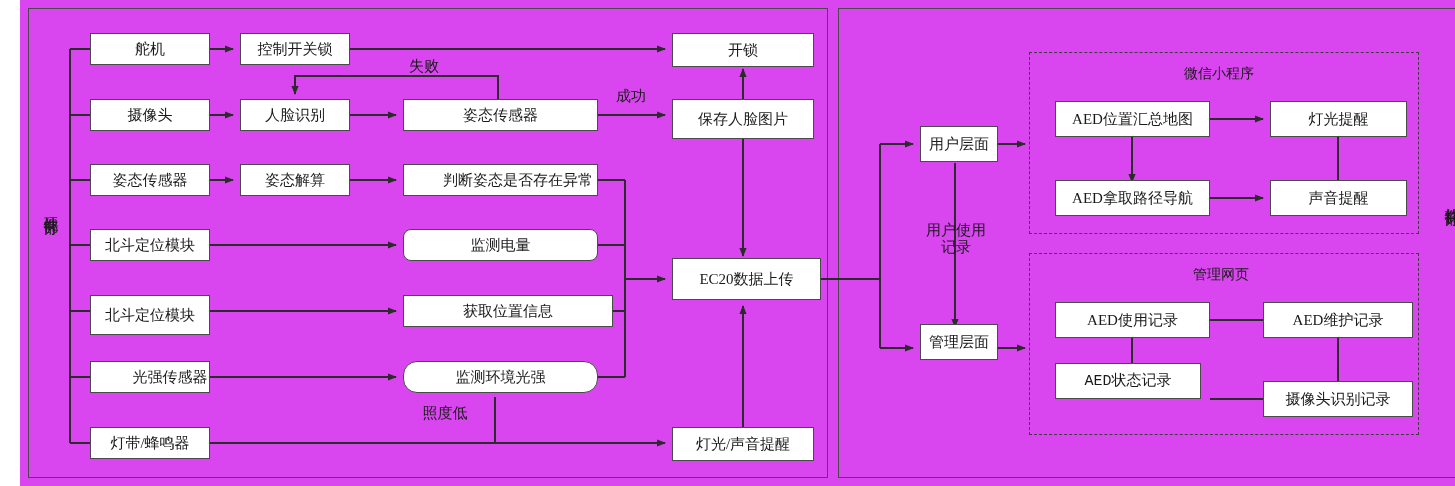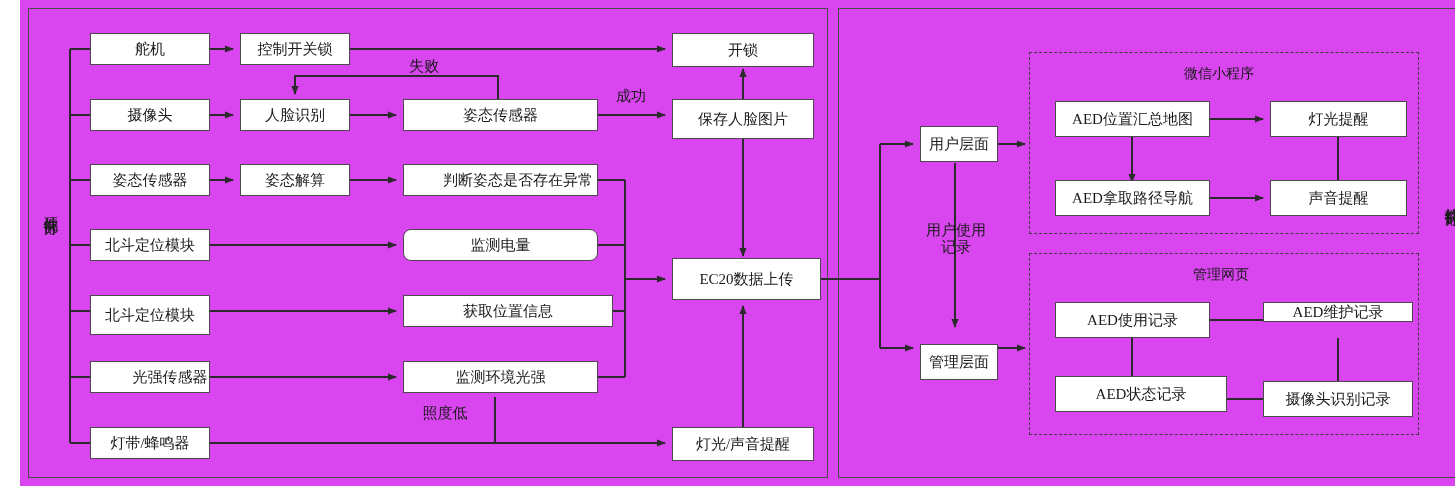--- a/index.html
+++ b/index.html
@@ -112,48 +112,48 @@
   <div class="nodebox" style="left:70px;top:427px;width:120px;height:32px;">灯带/蜂鸣器</div>
 
   <div class="nodebox" style="left:220px;top:33px;width:110px;height:32px;">控制开关锁</div>
   <div class="nodebox" style="left:220px;top:99px;width:110px;height:32px;">人脸识别</div>
   <div class="nodebox" style="left:220px;top:164px;width:110px;height:32px;">姿态解算</div>
 
   <div class="nodebox" style="left:383px;top:99px;width:195px;height:32px;">姿态传感器</div>
   <div class="nodebox" style="left:383px;top:164px;width:195px;height:32px;padding-left:35px;">判断姿态是否存在异常</div>
   <div class="nodebox" style="left:383px;top:229px;width:195px;height:32px;border-radius:8px;">监测电量</div>
   <div class="nodebox" style="left:383px;top:295px;width:210px;height:32px;">获取位置信息</div>
-  <div class="nodebox" style="left:383px;top:361px;width:195px;height:32px;">监测环境光强</div>
+  <div class="nodebox" style="left:383px;top:361px;width:195px;height:32px;border-radius:14px;">监测环境光强</div>
 
   <div class="nodebox" style="left:652px;top:33px;width:142px;height:34px;">开锁</div>
   <div class="nodebox" style="left:652px;top:99px;width:142px;height:40px;">保存人脸图片</div>
   <div class="nodebox" style="left:652px;top:258px;width:149px;height:42px;">EC20数据上传</div>
   <div class="nodebox" style="left:652px;top:427px;width:142px;height:34px;">灯光/声音提醒</div>
 
   <div class="edgelabel" style="left:374px;top:58px;width:60px;">失败</div>
   <div class="edgelabel" style="left:586px;top:88px;width:50px;">成功</div>
   <div class="edgelabel" style="left:384px;top:405px;width:82px;">照度低</div>
 
   <div class="nodebox" style="left:900px;top:126px;width:78px;height:36px;">用户层面</div>
-  <div class="nodebox" style="left:900px;top:344px;width:78px;height:36px;">管理层面</div>
+  <div class="nodebox" style="left:900px;top:324px;width:78px;height:36px;">管理层面</div>
 
   <div class="edgelabel" style="left:892px;top:222px;width:88px;">
     <span>用户使用</span><br>
     <span>记录</span>
   </div>
 
   <div class="dashgroup" style="left:1009px;top:52px;width:390px;height:182px;"></div>
   <div class="grouptitle" style="left:1164px;top:65px;">微信小程序</div>
 
   <div class="nodebox" style="left:1035px;top:101px;width:155px;height:36px;">AED位置汇总地图</div>
   <div class="nodebox" style="left:1250px;top:101px;width:137px;height:36px;">灯光提醒</div>
   <div class="nodebox" style="left:1035px;top:180px;width:155px;height:36px;">AED拿取路径导航</div>
   <div class="nodebox" style="left:1250px;top:180px;width:137px;height:36px;">声音提醒</div>
 
   <div class="dashgroup" style="left:1009px;top:253px;width:390px;height:182px;"></div>
   <div class="grouptitle" style="left:1173px;top:266px;">管理网页</div>
 
   <div class="nodebox" style="left:1035px;top:302px;width:155px;height:36px;">AED使用记录</div>
-  <div class="nodebox" style="left:1243px;top:302px;width:150px;height:20px;text-align:right;">AED维护记录</div>
-  <div class="nodebox" style="left:1035px;top:376px;width:172px;height:36px;">AED状态记录</div>
+  <div class="nodebox" style="left:1243px;top:302px;width:150px;height:36px;text-align:right;">AED维护记录</div>
+  <div class="nodebox" style="left:1035px;top:363px;width:146px;height:36px;font-family:Liberation Mono, monospace;">AED状态记录</div>
   <div class="nodebox" style="left:1243px;top:381px;width:150px;height:36px;">摄像头识别记录</div>
 
 </div>
 
 </body></html>

